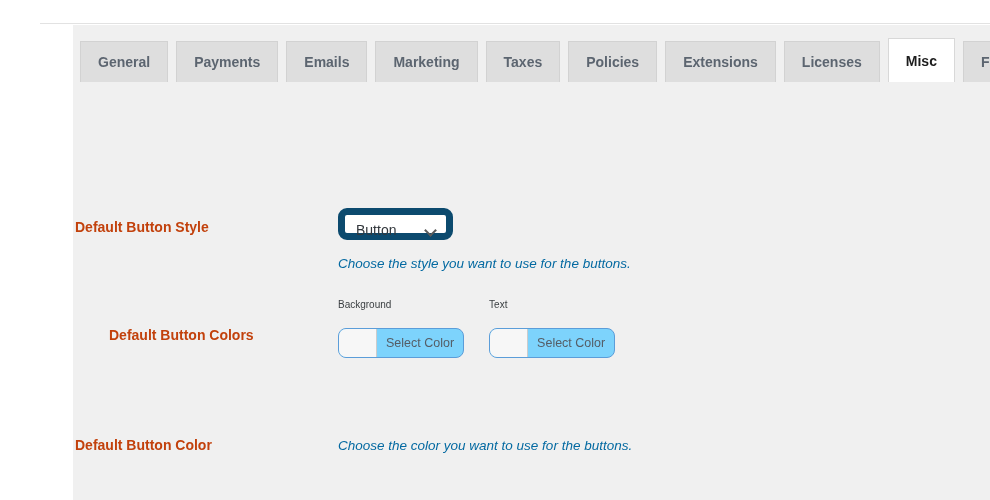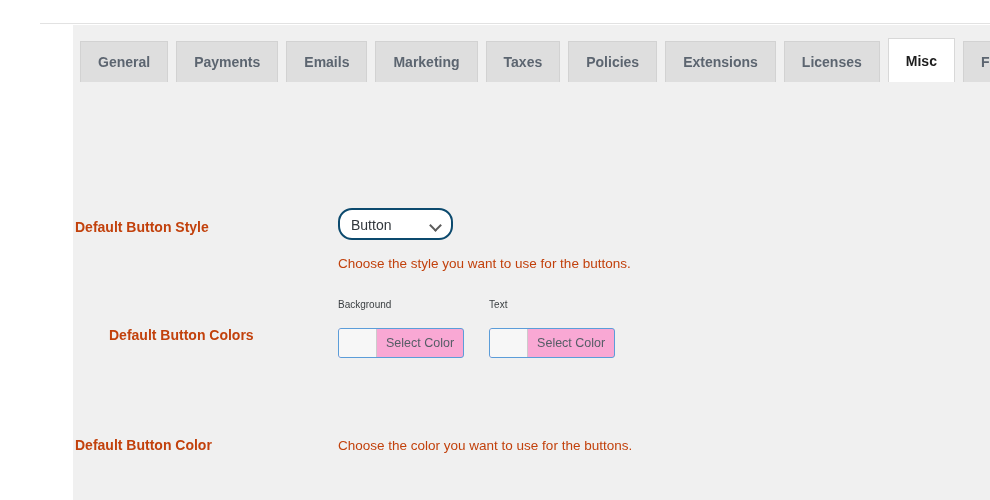--- a/index.html
+++ b/index.html
@@ -172,22 +172,22 @@
   .row-3 .row-label { top: 47px; }
   .row-3 .row-field { top: 37px; }
 
   
   .select {
     position: relative;
     display: inline-block;
     width: 115px;
     height: 32px;
     background: #ffffff;
-    border: 2px solid #0c4a6e;
-    border-radius: 14px;
+    border: 7px solid #0c4a6e;
+    border-radius: 9px;
     box-sizing: border-box;
     cursor: pointer;
   }
   .select .sel-value {
     position: absolute;
     left: 11px;
     top: 0;
     line-height: 30px;
     font-size: 14px;
     color: #32373c;
@@ -208,22 +208,23 @@
     width: 7px;
     height: 7px;
     border-right: 2px solid #5b5b5b;
     border-bottom: 2px solid #5b5b5b;
     transform: rotate(45deg);
   }
 
   .help {
     margin-top: 11px;
     font-size: 13.5px;
-    color: #c2410c;
+    color: #0369a1;
     line-height: 17px;
+    font-style: italic;
   }
 
   
   .color-group {
     font-size: 0;
     white-space: nowrap;
   }
   .color-item {
     display: inline-block;
     vertical-align: top;
@@ -233,22 +234,22 @@
     font-size: 10px;
     color: #3c4043;
     line-height: 17px;
     margin-bottom: 15px;
   }
   .color-button {
     position: relative;
     display: inline-block;
     height: 30px;
     border: 1px solid #5b9dd9;
-    border-radius: 3px;
-    background: #f9a8d4;
+    border-radius: 8px;
+    background: #7dd3fc;
     box-sizing: border-box;
     cursor: pointer;
     overflow: hidden;
   }
   .color-swatch {
     display: inline-block;
     vertical-align: top;
     width: 38px;
     height: 28px;
     background: #f7f7f7;

